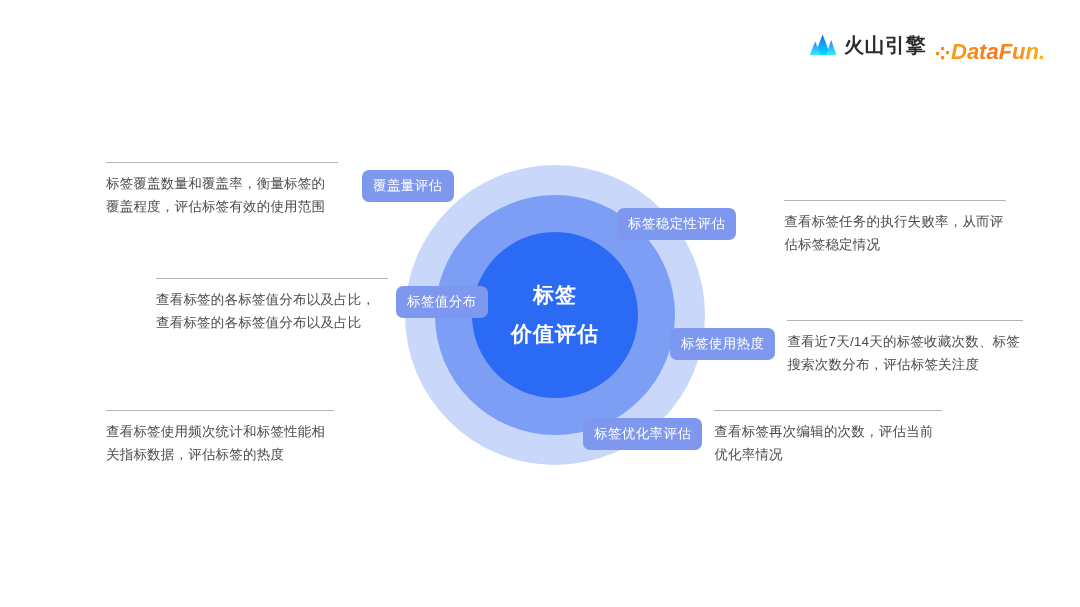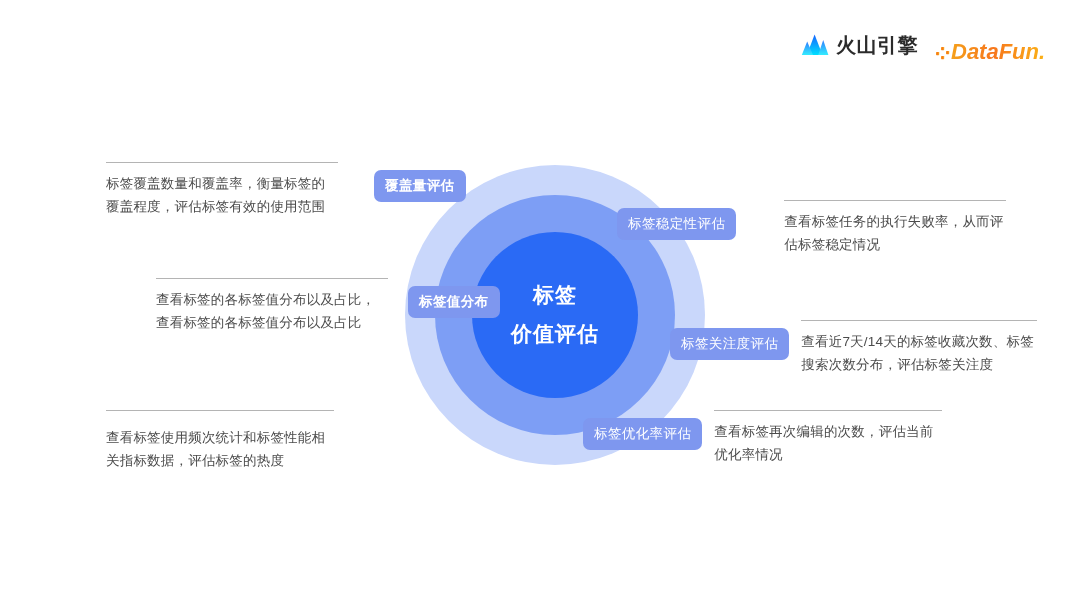--- a/index.html
+++ b/index.html
@@ -33,21 +33,21 @@
     white-space: nowrap;
   }
 
   
   .logo-row {
     position: absolute;
     right: 22px;
     top: 26px;
     display: flex;
     align-items: center;
-    gap: 18px;
+    gap: 10px;
   }
   .volc-logo {
     display: flex;
     align-items: center;
     gap: 7px;
   }
   .volc-mark { width: 28px; height: 24px; display: block; }
   .volc-text {
     font-size: 20px;
     font-weight: bold;
@@ -132,32 +132,32 @@
     background: #7e97ef;
     color: #ffffff;
     font-size: 13.5px;
     letter-spacing: 0.4px;
     border-radius: 7px;
     padding: 9px 11px;
     white-space: nowrap;
     line-height: 1;
     flex: none;
   }
-  .spoke.left  .badge { margin-left: 20px; margin-top: 8px; font-weight: bold; }
+  .spoke.left  .badge { margin-left: 8px; margin-top: 8px; }
   .spoke.right .badge { margin-right: 12px; margin-top: 8px; }
 
   
   #spoke-0 { left: 106px; top: 162px; gap: 16px; }
   #spoke-0 .desc-block { width: 232px; }
 
   #spoke-1 { left: 156px; top: 278px; }
   #spoke-1 .desc-block { width: 232px; }
 
   #spoke-2 { left: 106px; top: 410px; }
-  #spoke-2 .desc-block { width: 228px; gap: 6px; }
+  #spoke-2 .desc-block { width: 228px; }
 
   #spoke-3 { left: 617px; top: 200px; gap: 36px; }
   #spoke-3 .desc-block { width: 222px; }
 
   #spoke-4 { left: 670px; top: 320px; }
   #spoke-4 .desc-block { width: 236px; }
 
   #spoke-5 { left: 583px; top: 410px; }
   #spoke-5 .desc-block { width: 228px; }
 </style>
@@ -244,21 +244,21 @@
 
 <div class="spoke right" id="spoke-3">
   <div class="badge">标签稳定性评估</div>
   <div class="desc-block">
     <div class="divider"></div>
     <div class="desc-text">查看标签任务的执行失败率，从而评估标签稳定情况</div>
   </div>
 </div>
 
 <div class="spoke right" id="spoke-4">
-  <div class="badge">标签关注度评估</div>
+  <div class="badge">标签使用热度</div>
   <div class="desc-block">
     <div class="divider"></div>
     <div class="desc-text">查看近7天/14天的标签收藏次数、标签搜索次数分布，评估标签关注度</div>
   </div>
 </div>
 
 <div class="spoke right" id="spoke-5">
   <div class="badge">标签优化率评估</div>
   <div class="desc-block">
     <div class="divider"></div>

